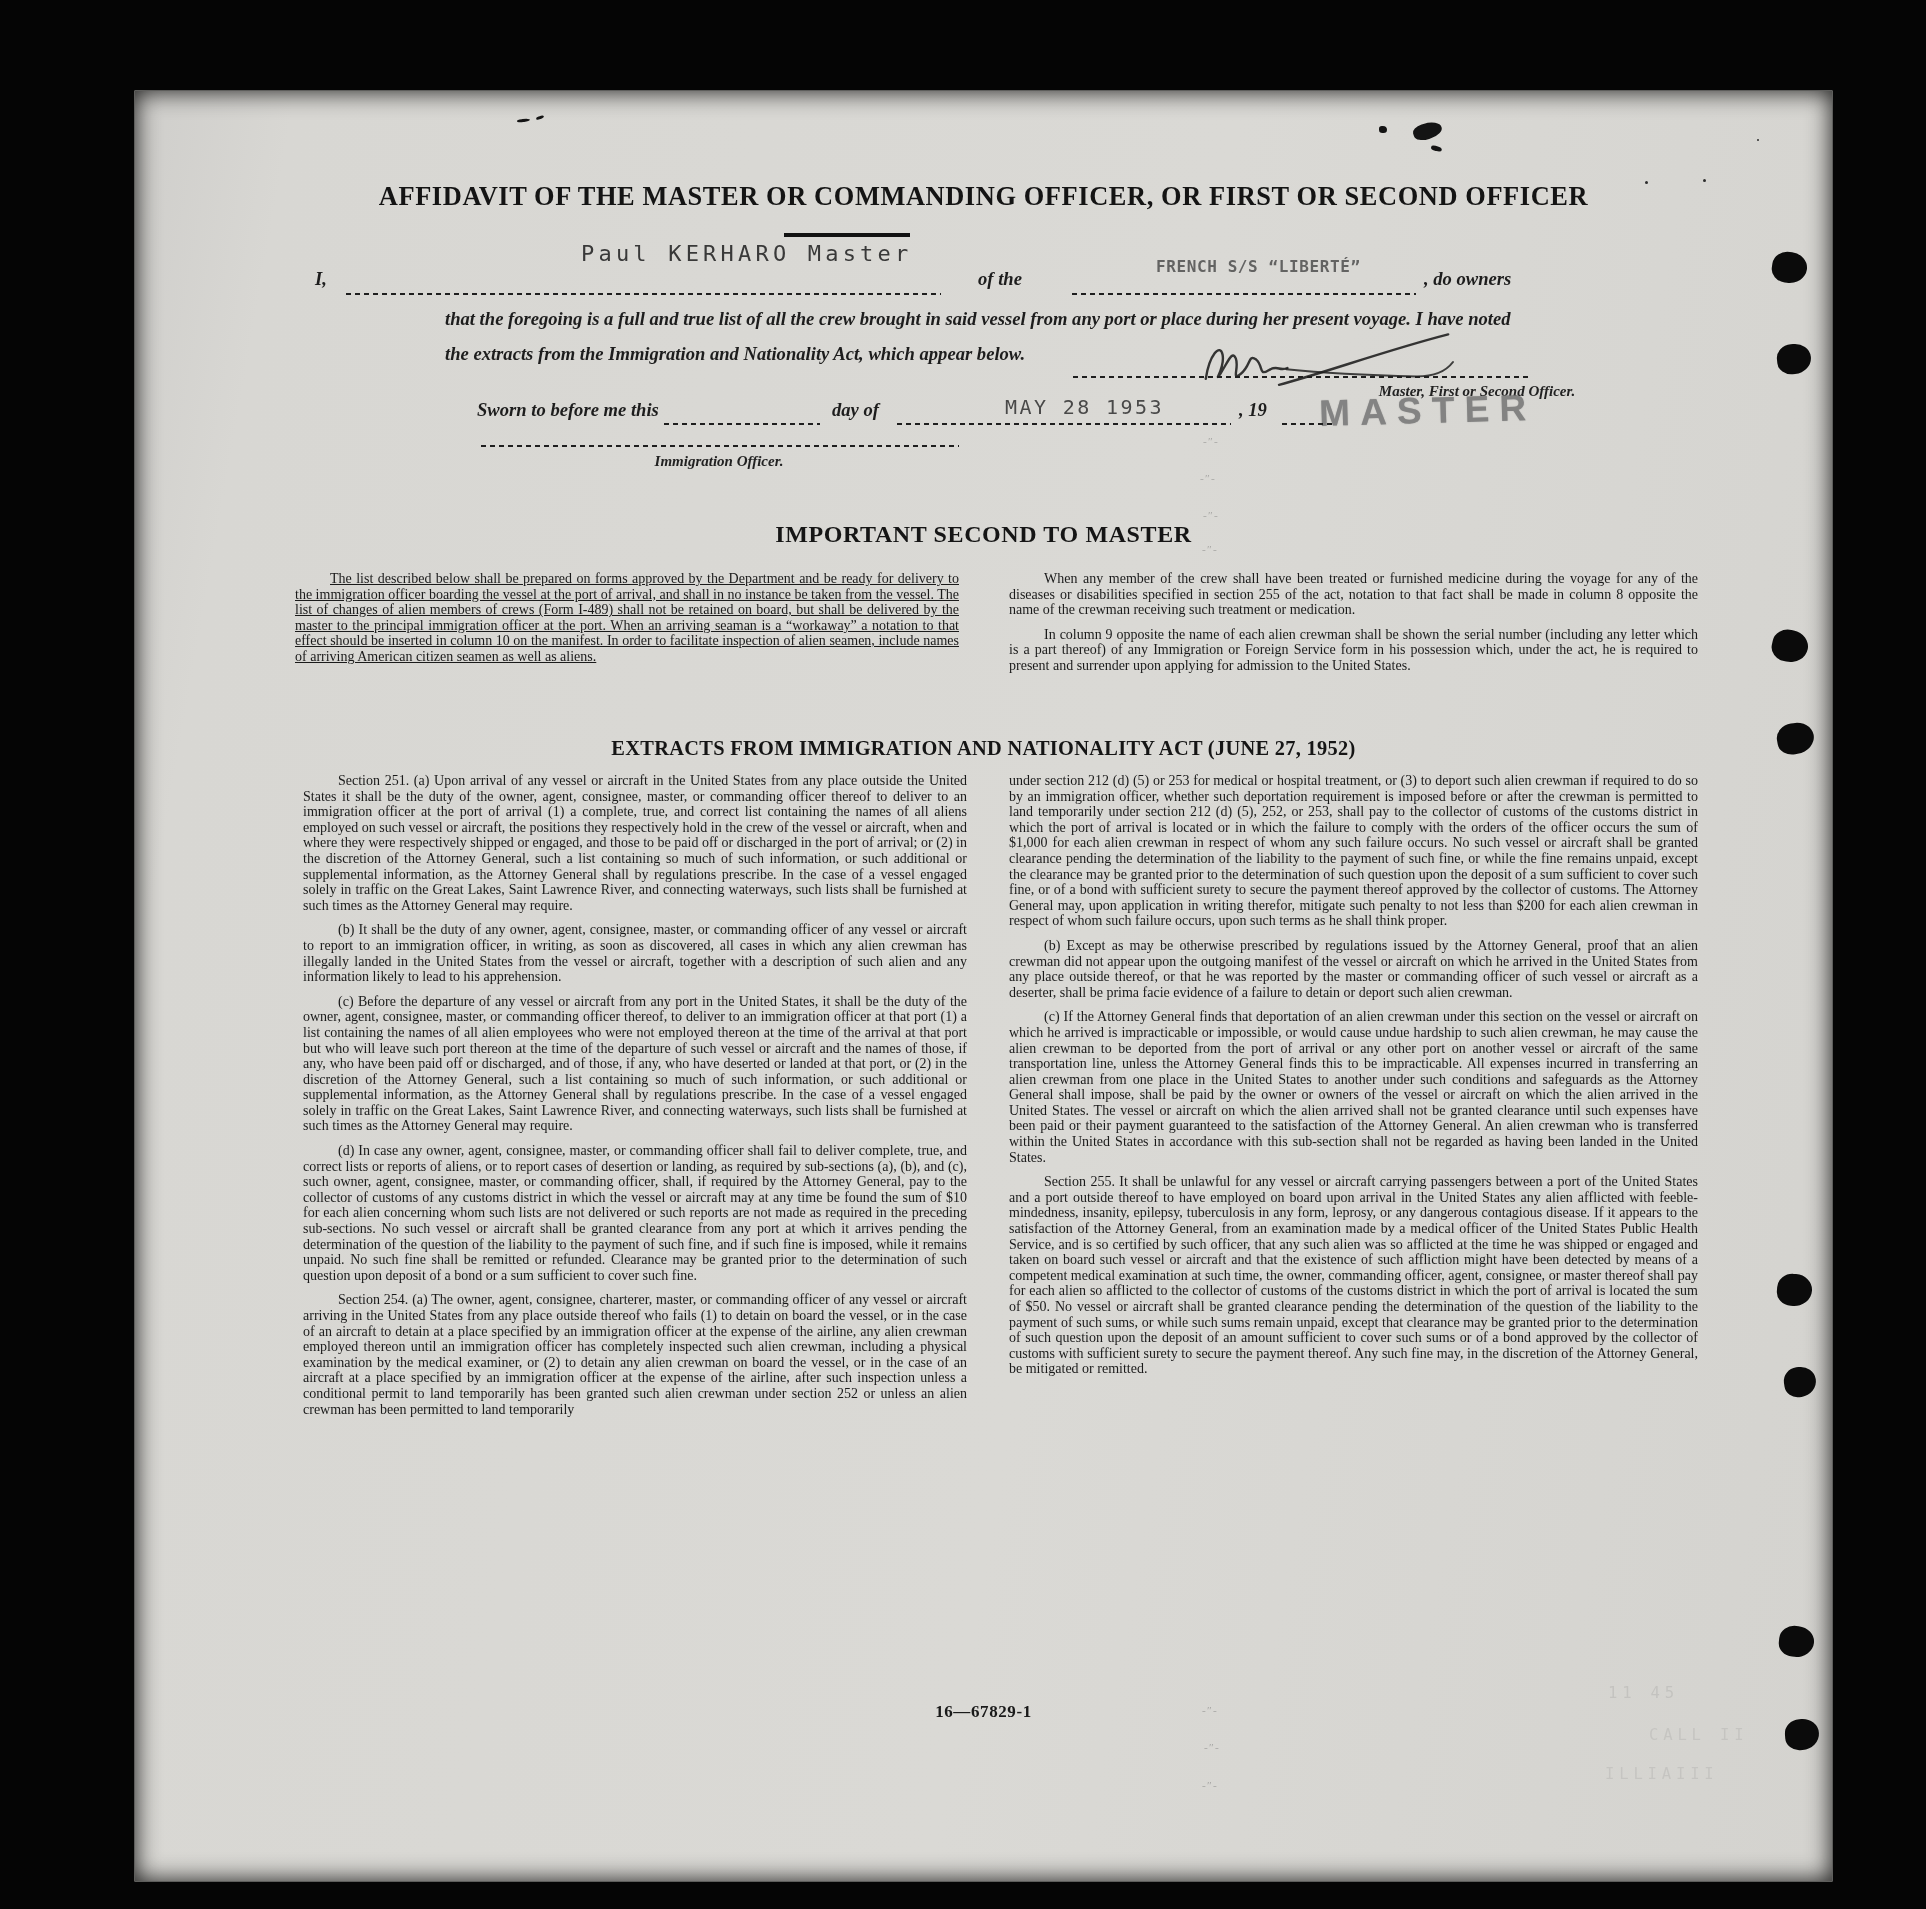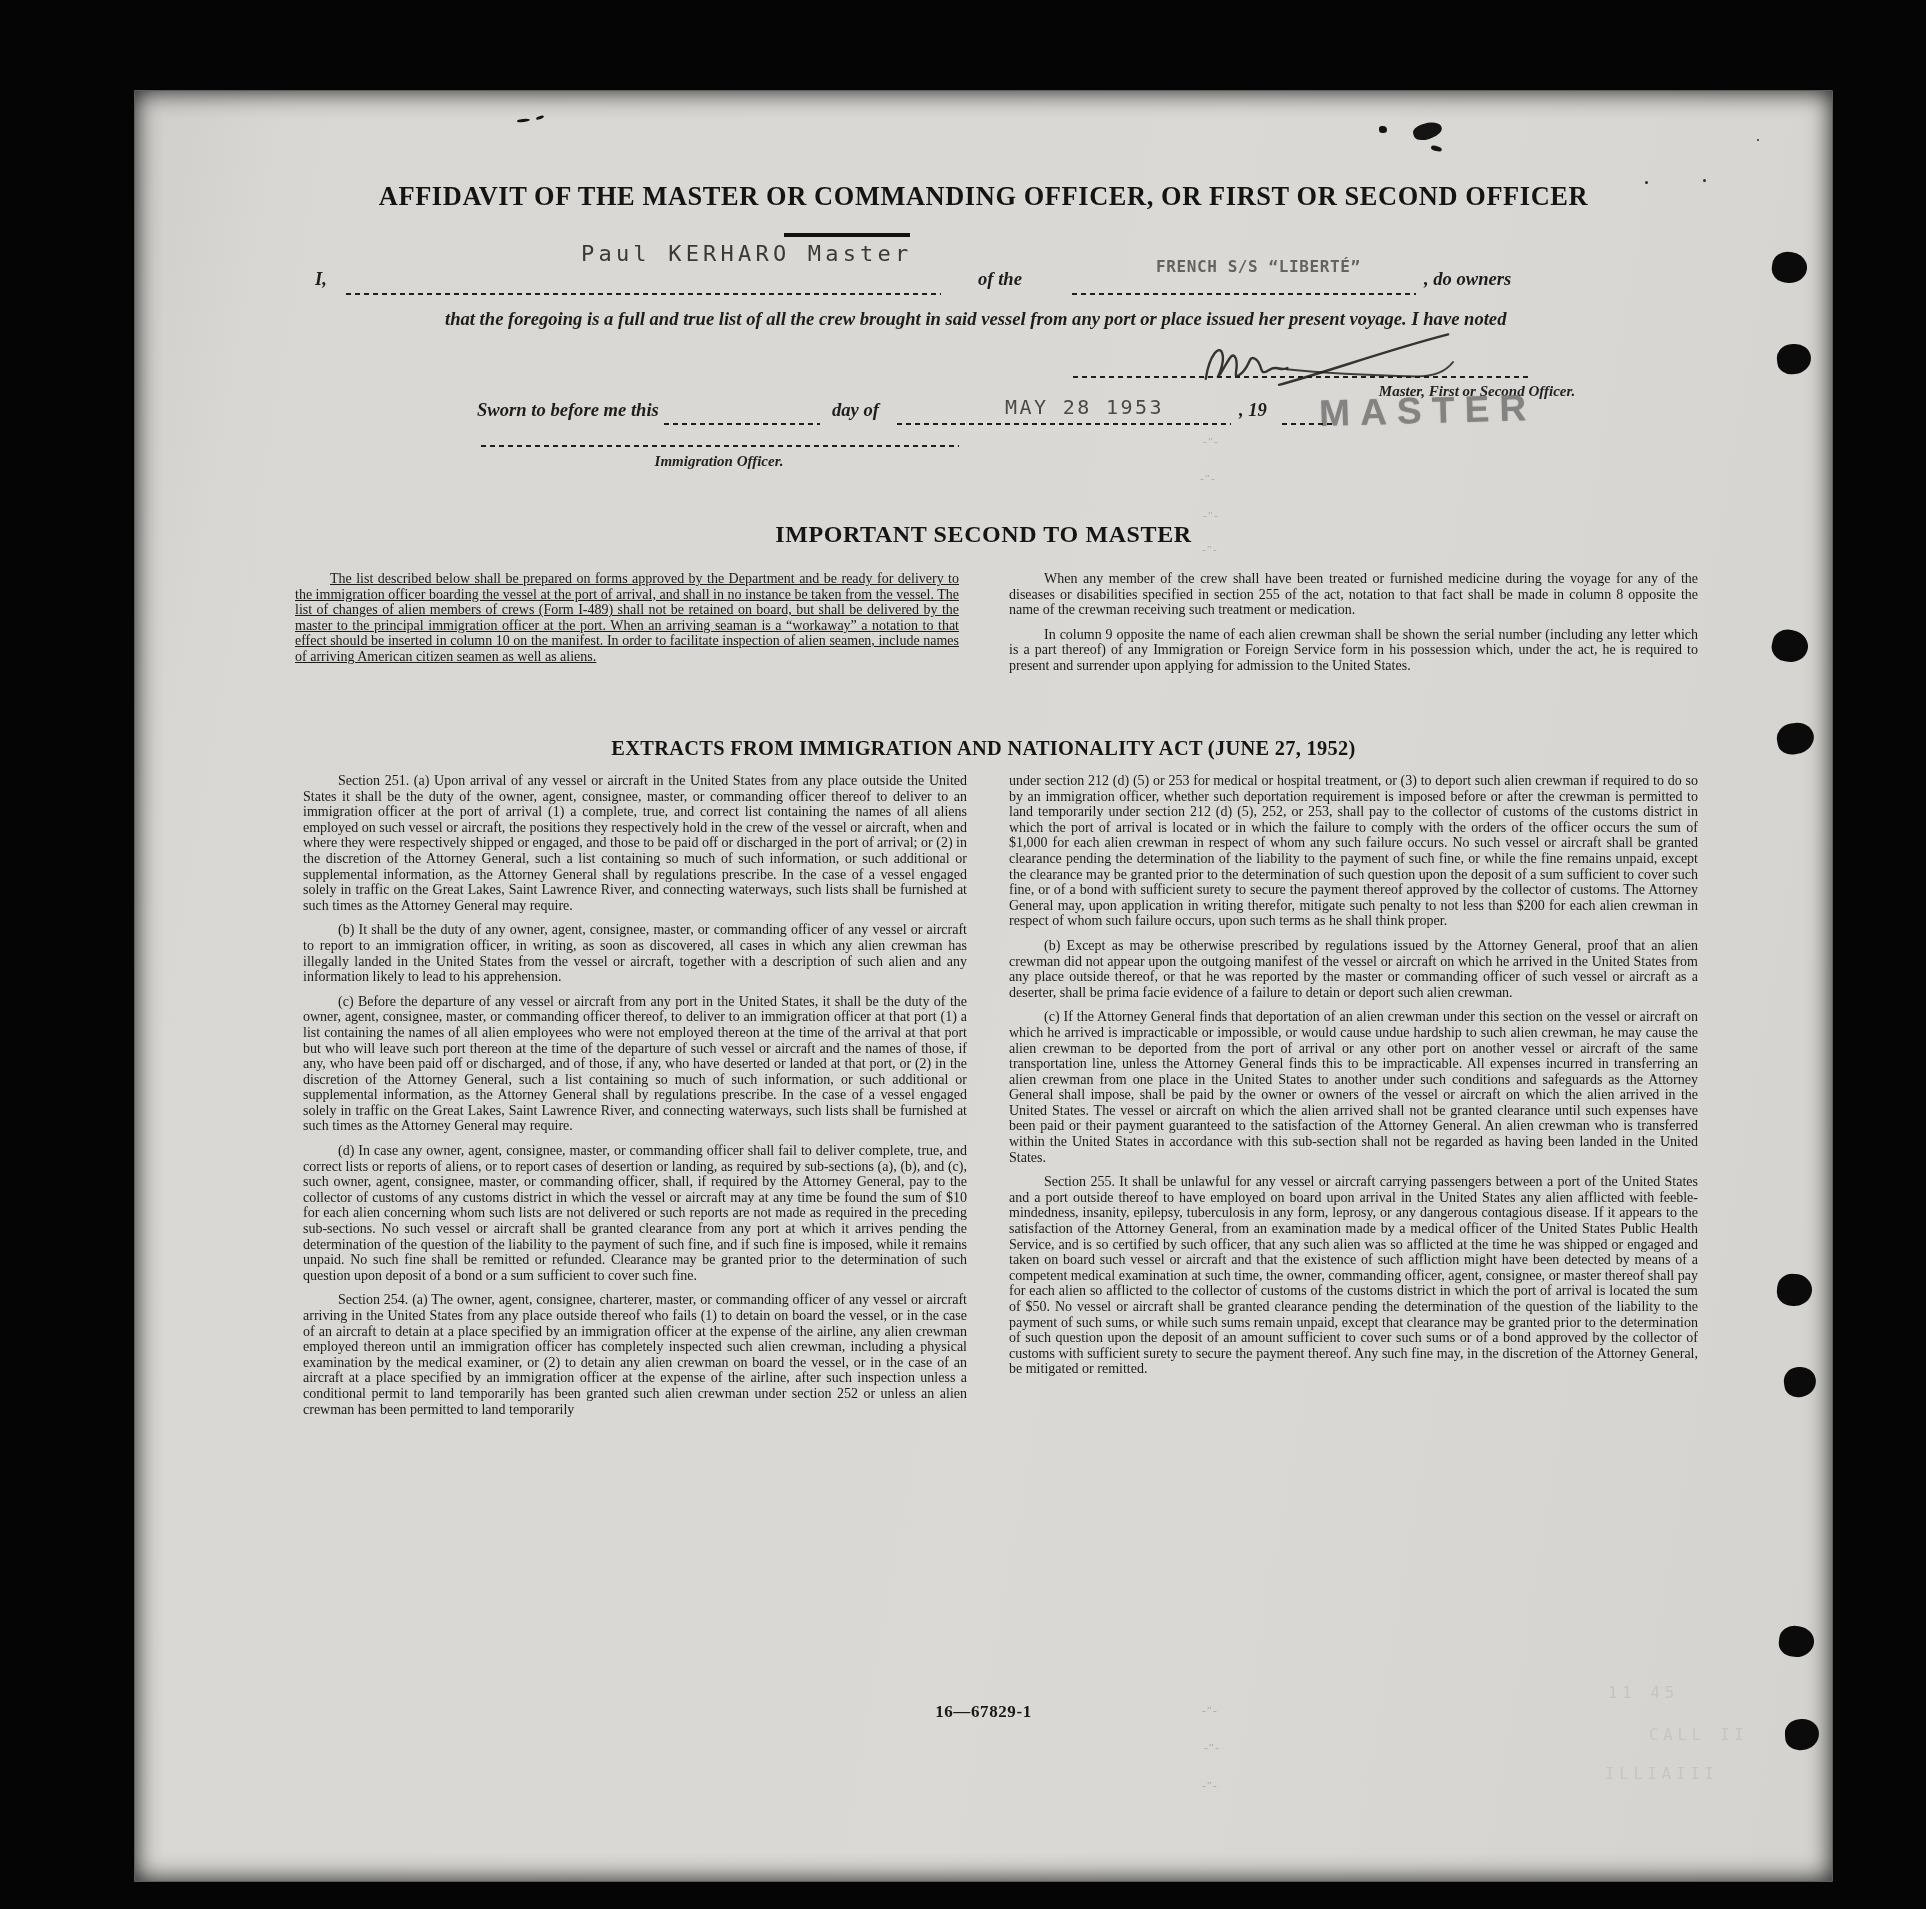--- a/index.html
+++ b/index.html
@@ -47,21 +47,22 @@
   <div class="abs title-rule" style="top:142px;left:649px;width:126px;"></div>
 
   <span class="abs lbl-italic" style="top:177px;left:180px;">I,</span>
   <div class="abs dash-line" style="top:202px;left:211px;width:595px;"></div>
   <span class="abs typed typed-name" style="top:150px;left:446px;">Paul KERHARO Master</span>
   <span class="abs lbl-italic" style="top:177px;left:843px;">of the</span>
   <div class="abs dash-line" style="top:202px;left:937px;width:344px;"></div>
   <span class="abs typed typed-ship" style="top:166px;left:1021px;">FRENCH S/S “LIBERTÉ”</span>
   <span class="abs lbl-italic" style="top:177px;left:1289px;">, do owners</span>
 
-  <div class="abs aff-body" style="top:211px;left:310px;">that the foregoing is a full and true list of all the crew brought in said vessel from any port or place issued her present voyage.  I have noted</div>
+  <div class="abs aff-body" style="top:211px;left:310px;">that the foregoing is a full and true list of all the crew brought in said vessel from any port or place during her present voyage.  I have noted</div>
+  <div class="abs aff-body" style="top:246px;left:310px;">the extracts from the Immigration and Nationality Act, which appear below.</div>
 
   <svg class="abs sig-svg" style="top:235px;left:1054px;" width="282" height="72" viewBox="0 0 470 120">
     <path d="M28 88 C 34 48, 52 28, 56 48 C 60 70, 40 96, 52 80 C 66 58, 72 40, 78 54 C 84 70, 70 92, 86 80 C 104 66, 98 46, 112 56 C 124 66, 116 84, 132 74 C 148 64, 150 76, 164 70" fill="none" stroke="#1c1c1c" stroke-width="4" stroke-linecap="round" opacity=".88"></path>
     <path d="M150 98 C 220 80, 330 40, 432 14" fill="none" stroke="#1c1c1c" stroke-width="4" stroke-linecap="round" opacity=".88"></path>
     <path d="M162 72 C 200 76, 290 82, 380 84 C 410 84, 428 76, 440 60" fill="none" stroke="#1c1c1c" stroke-width="3.4" stroke-linecap="round" opacity=".82"></path>
   </svg>
   <div class="abs dash-line" style="top:285px;left:938px;width:458px;"></div>
   <div class="abs lbl-italic-sm" style="top:292px;left:1222px;width:240px;text-align:center;">Master, First or Second Officer.</div>
   <div class="abs stamp-master" style="top:299px;left:1184px;">MASTER</div>
 

